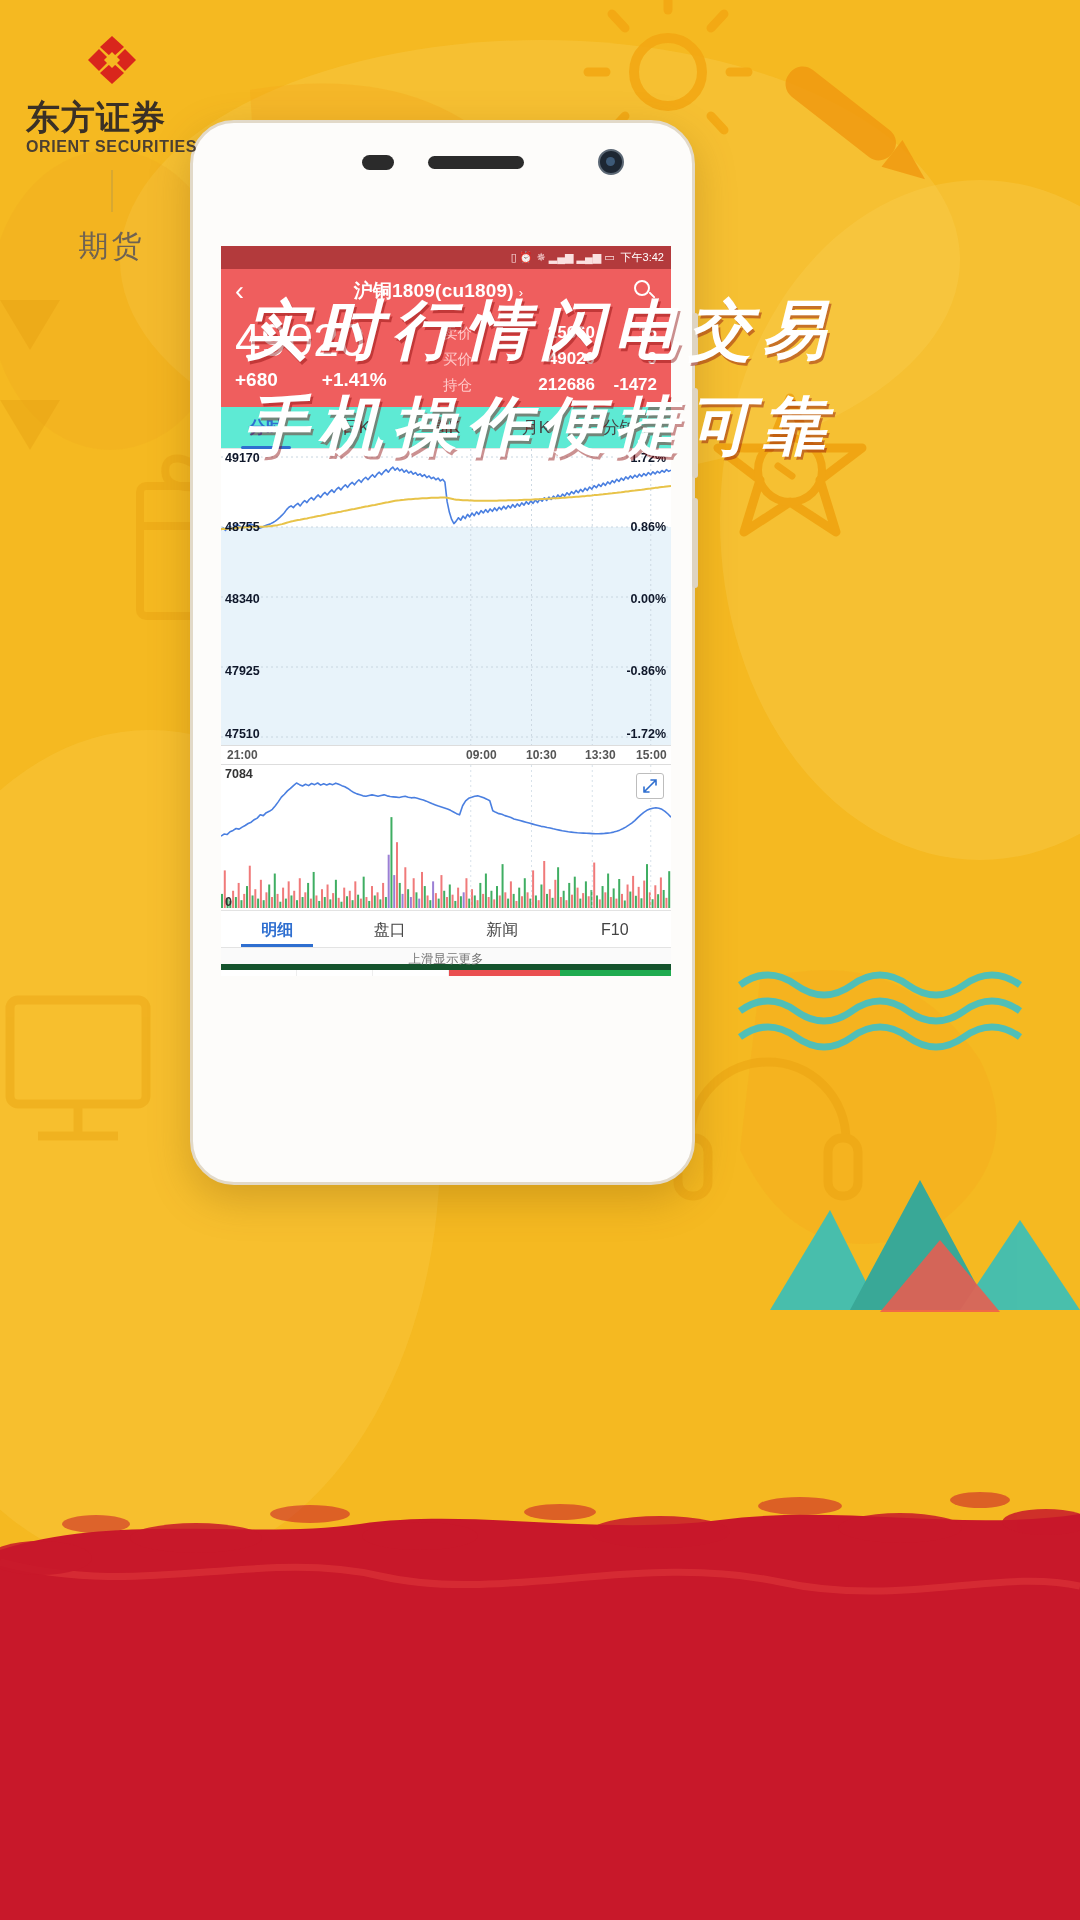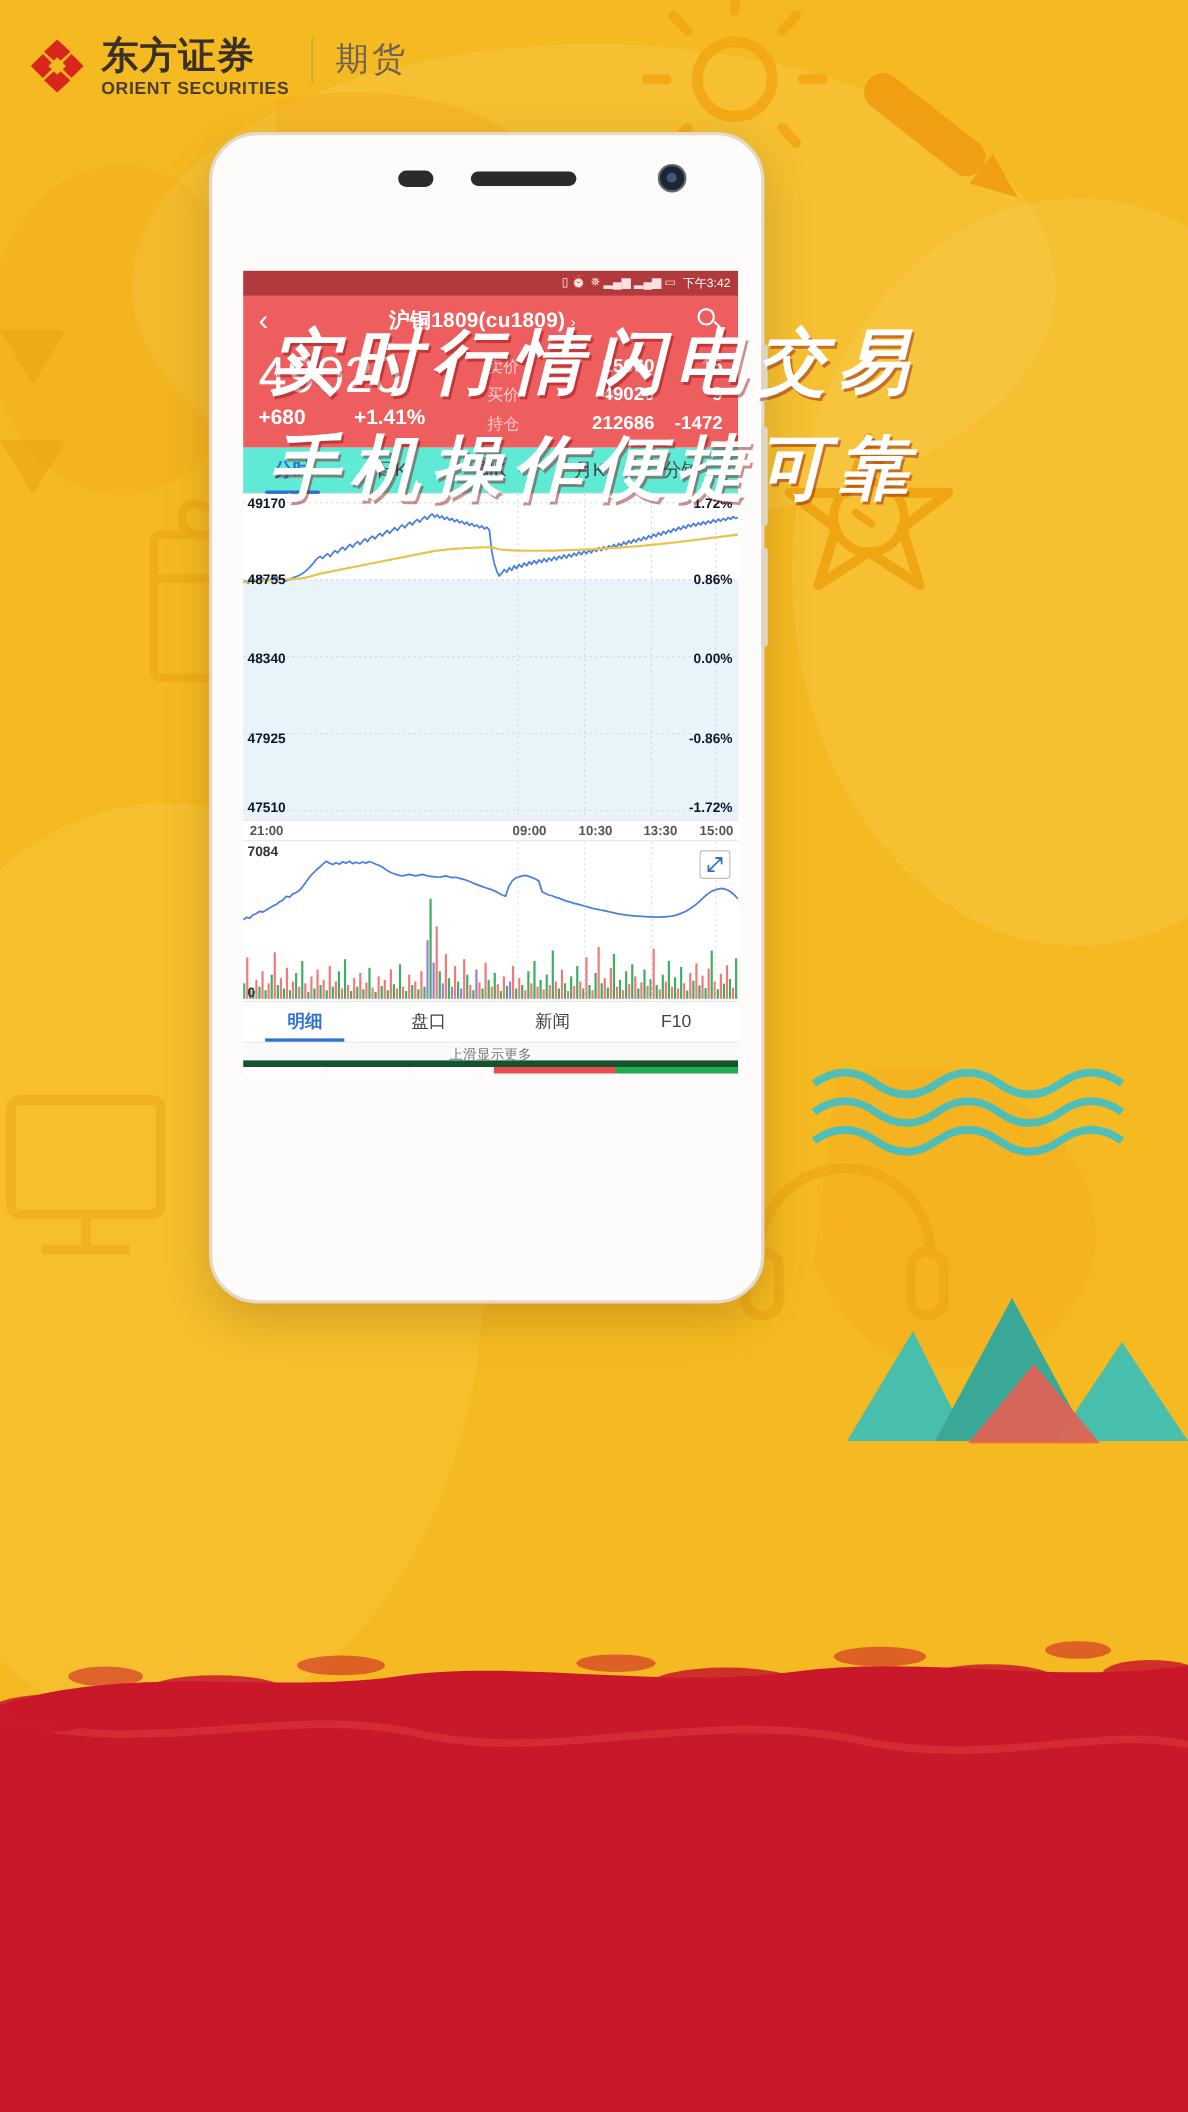--- a/index.html
+++ b/index.html
@@ -10,21 +10,21 @@
     position: relative;
     overflow: hidden;
   }
 
   
   #bg-deco { position: absolute; inset: 0; width: 1080px; height: 1920px; }
 
   
   .brand {
     position: absolute; left: 26px; top: 34px;
-    display: flex; gap: 14px; z-index: 5;
+    display: flex; align-items: center; gap: 14px; z-index: 5; flex-direction: column;
   }
   .brand-mark { width: 52px; height: 52px; position: relative; }
   .brand-cn {
     font-size: 34px; font-weight: bold; color: #3a3026;
     letter-spacing: 1px; line-height: 1;
   }
   .brand-en {
     font-size: 16px; font-weight: bold; color: #4a3f32;
     letter-spacing: 0.6px; margin-top: 4px;
   }

